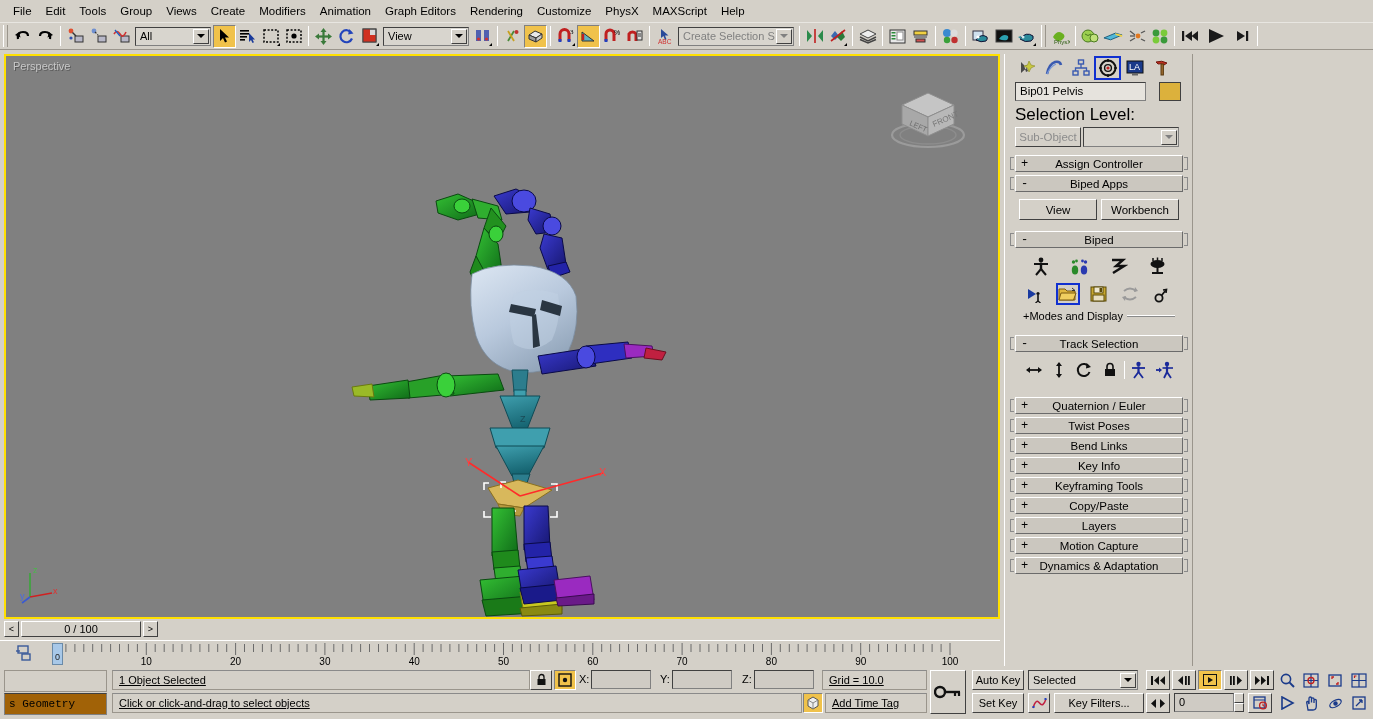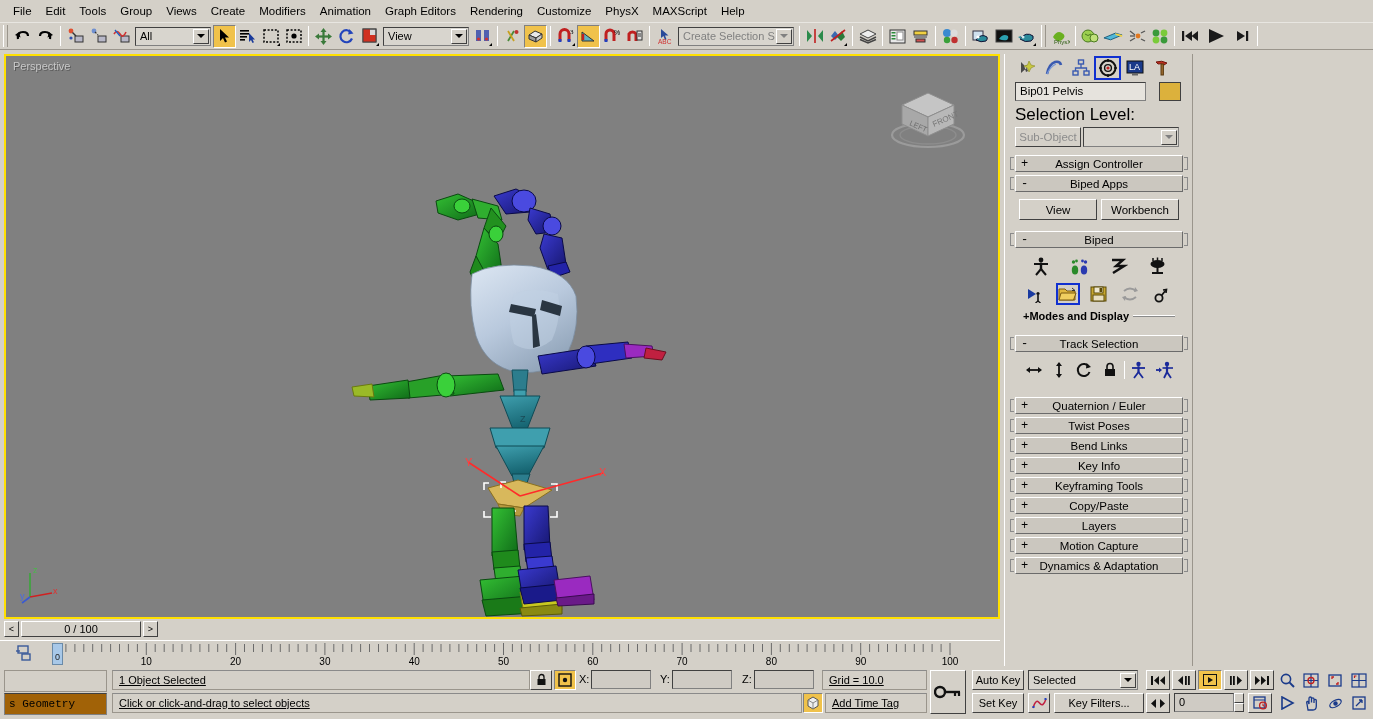--- a/index.html
+++ b/index.html
@@ -167,21 +167,21 @@
   .rbtn {
     flex: 1; height: 21px; display: flex; align-items: center; justify-content: center;
     background: #d4d0c8; font-size: 11.5px;
     border: 1px solid #fff; border-right-color:#404040; border-bottom-color:#404040;
   }
   .iconrow { display: flex; justify-content: space-around; align-items: center;
      padding: 3px 6px; }
   .ibtn { width: 24px; height: 22px; display: flex; align-items: center;
      justify-content: center; border: 1px solid transparent; position: relative; }
   .ibtn.hl { border: 2px solid #1030d0; }
-  .modesline { display:flex; align-items:center; padding: 2px 8px 0 8px; font-size: 11px; gap: 4px; font-weight: bold;}
+  .modesline { display:flex; align-items:center; padding: 2px 8px 0 8px; font-size: 11px; gap: 4px;}
   .modesline .ln { flex: 1; height: 2px; border-top: 1px solid #fff;
      border-bottom: 1px solid #8a8a8a; }
 
   
   .brk { position: absolute; top: 2px; width: 4px; height: 13px; }
   .brk.l { left: -5px; border-left: 1px solid #8a8a8a; border-top: 1px solid #8a8a8a;
      border-bottom: 1px solid #8a8a8a; }
   .brk.r { right: -5px; border-right: 1px solid #8a8a8a; border-top: 1px solid #8a8a8a;
      border-bottom: 1px solid #8a8a8a; }
 

